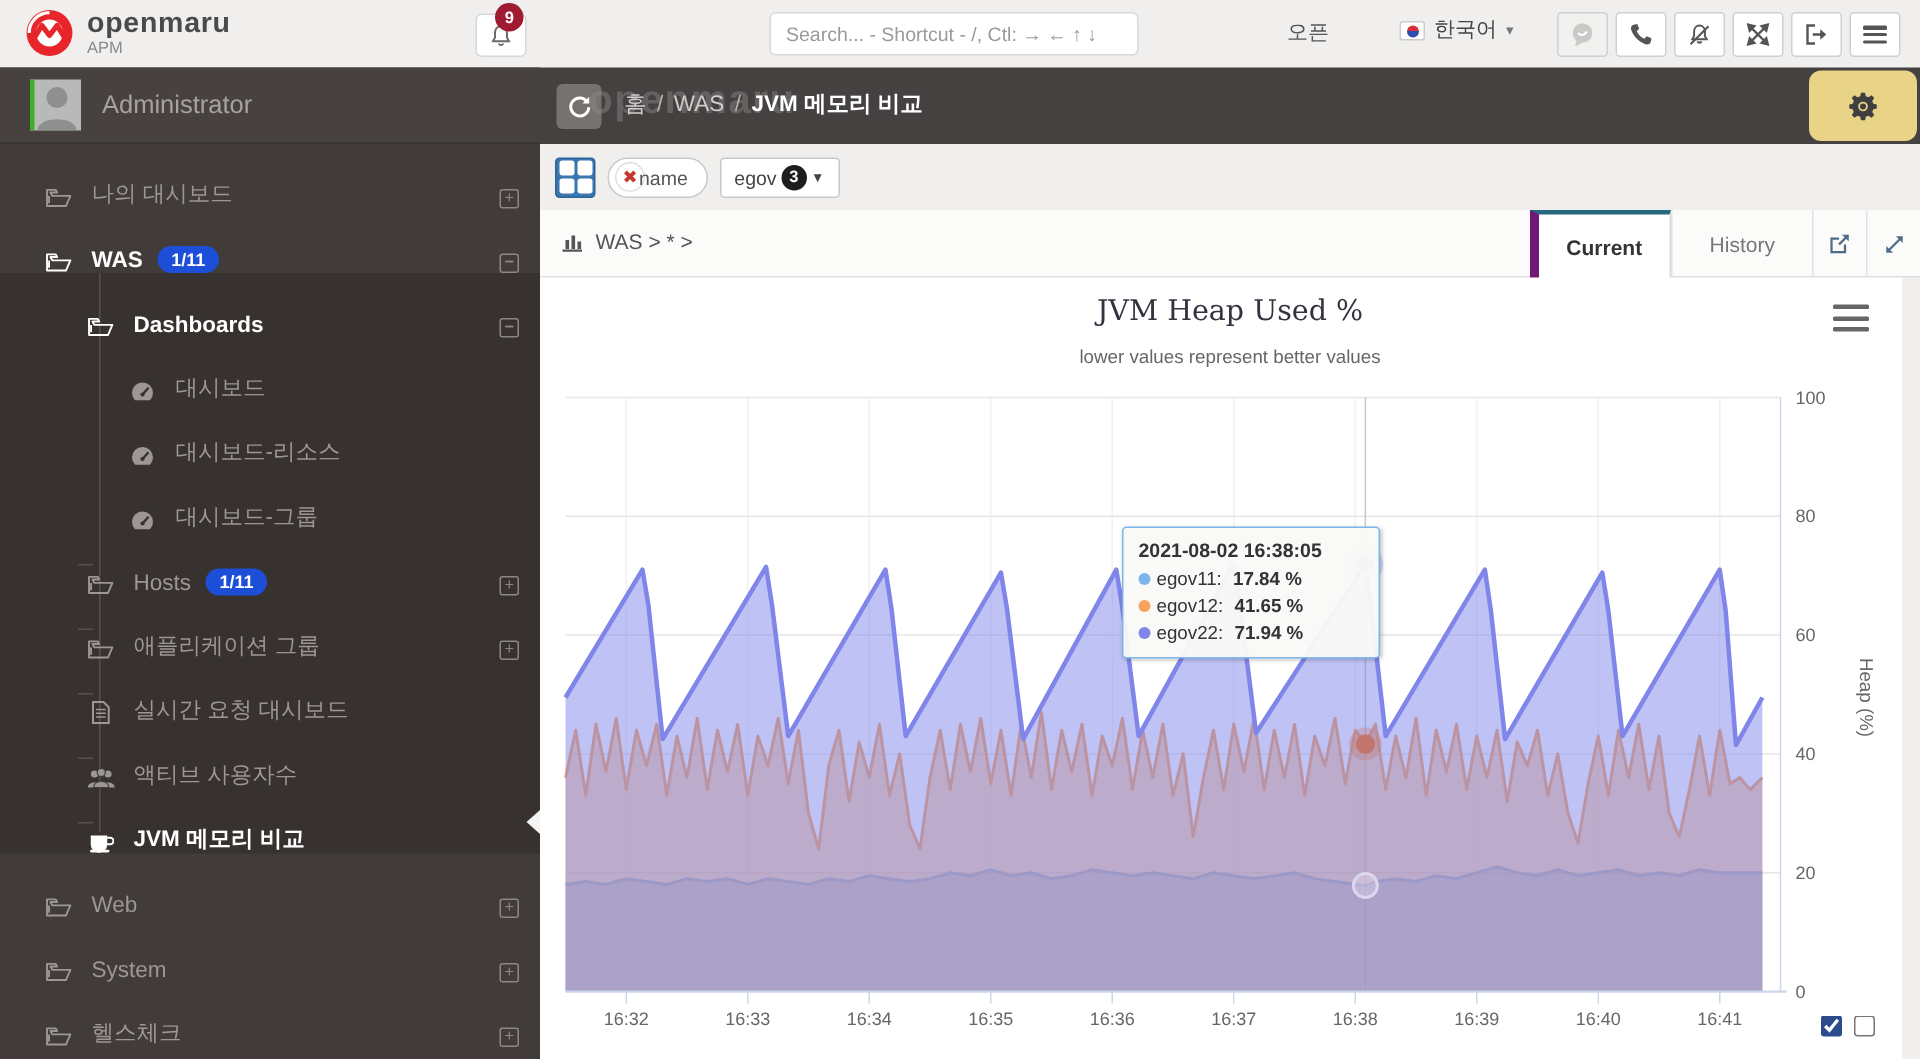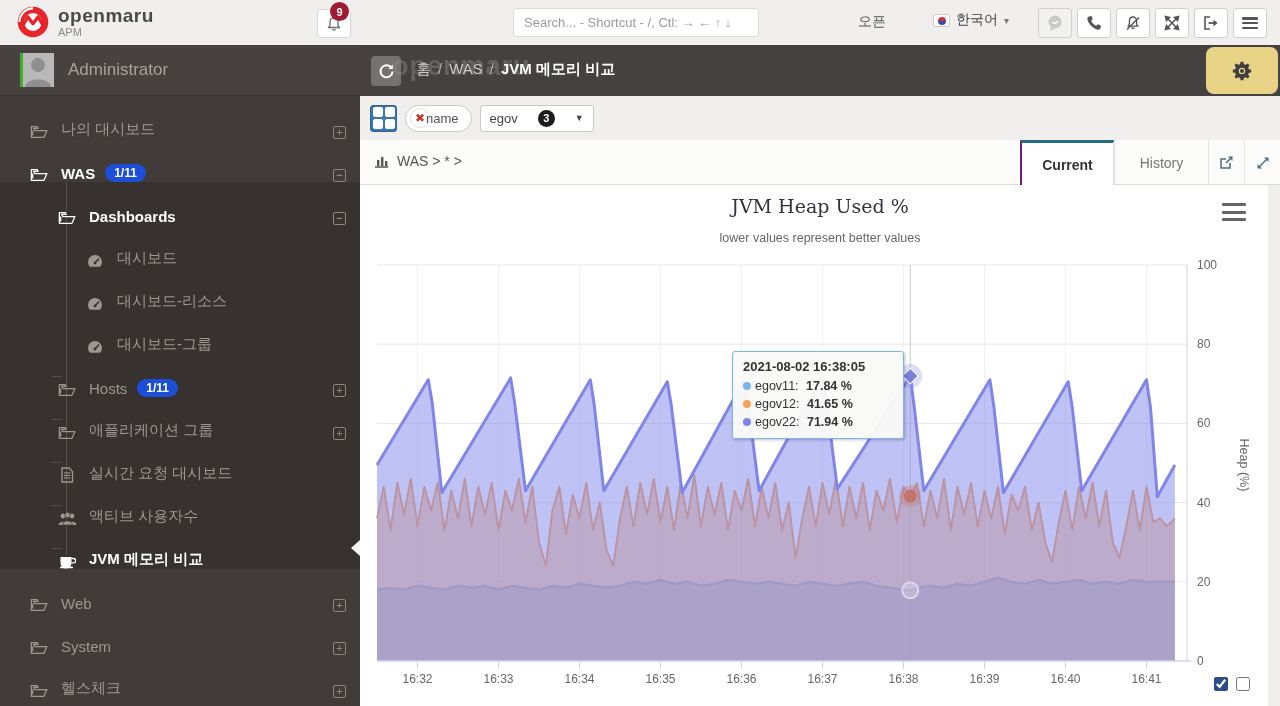--- a/index.html
+++ b/index.html
@@ -76,44 +76,44 @@
   .filterbar { position:absolute; left:360px; top:96px; width:920px; height:44px; display:flex;
     align-items:center; padding-left:10px; gap:8px; }
   .grid-btn { width:27px; height:27px; background:#3a76b0; border:1px solid #2f639a; border-radius:3px;
     display:grid; grid-template-columns:10px 10px; grid-template-rows:10px 10px; gap:2px; place-content:center; cursor:pointer; }
   .grid-btn i { background:#fff; border-radius:2px; }
   .tag-pill { height:27px; background:#fff; border:1px solid #c9c9c9; border-radius:14px; display:flex;
     align-items:center; padding:0 12px 0 4px; gap:2px; font-size:13px; color:#555; cursor:pointer; }
   .x-circle { width:20px; height:20px; border-radius:50%; background:#fff; border:1px solid #e0e0e0;
     color:#c0392b; font-weight:bold; font-size:12px; display:flex; align-items:center; justify-content:center; }
   .drop-btn { height:27px; background:#fff; border:1px solid #c9c9c9; border-radius:3px; display:flex;
-    align-items:center; padding:0 9px; gap:20px; font-size:13px; color:#444; cursor:pointer; }
+    align-items:center; padding:0 9px; gap:3px; font-size:13px; color:#444; cursor:pointer; }
   .cnt-badge { width:17px; height:17px; background:#1d1d1d; color:#fff; border-radius:50%; font-size:11px;
     font-weight:bold; display:flex; align-items:center; justify-content:center; }
   .caret { font-size:9px; color:#444; }
   .f-btn { height:27px; background:#fff; border:1px solid #c9c9c9; border-radius:3px; padding:0 11px;
     font-size:13px; color:#444; display:flex; align-items:center; cursor:pointer; }
 
   
   .panel { position:absolute; left:360px; top:140px; width:920px; height:566px; }
   .panel-head { position:relative; height:45px; background:#fbfbfa; border-bottom:1px solid #dcdcdc;text-align:center; }
   .panel-title { position:absolute; left:14px; top:13px; display:flex; align-items:center; gap:8px;
     font-size:14px; color:#555; }
   .tabs { position:absolute; right:0; top:0; height:45px; display:flex; }
   .tab { width:94px; height:45px; display:flex; align-items:center; justify-content:center; font-size:14px;
     color:#777; cursor:pointer; border-left:1px solid #e2e2e2; }
-  .tab.active { background:#fff; border-top:3px solid #27697e; border-left:2px solid #701a75; border-right:1px solid #ddd;
+  .tab.active { background:#fff; border-top:3px solid #27697e; border-left:6px solid #701a75; border-right:1px solid #ddd;
     color:#333; font-weight:bold; height:46px; }
   .tab-icon { width:36px; height:45px; display:flex; align-items:center; justify-content:center;
     border-left:1px solid #e2e2e2; color:#4e6e87; cursor:pointer; }
   .chart-wrap { position:relative; width:908px; height:521px; background:#fff; }
   .export-btn { position:absolute; right:22px; top:18px; width:24px; height:18px; display:flex;
     flex-direction:column; justify-content:space-between; cursor:pointer; }
   .export-btn i { height:3px; background:#666; border-radius:1px; }
-  .tooltip-box { position:absolute; left:372px; top:166px; width:172px; background:rgba(249,249,247,0.96);
+  .tooltip-box { position:absolute; left:388px; top:166px; width:172px; background:rgba(249,249,247,0.96);
     border:1px solid #7cb5ec; border-radius:3px; box-shadow:1px 1px 3px rgba(0,0,0,0.25);
     padding:7px 10px; font-size:12.5px; color:#333; z-index:5; }
   .tt-title { font-weight:bold; font-size:13px; margin-bottom:3px; }
   .tt-row { display:flex; align-items:center; gap:4px; line-height:1.45; }
   .tt-dot { width:8px; height:8px; border-radius:50%; flex:none; }
   .tt-val { font-weight:bold; }
   .chk-group { position:absolute; right:18px; top:492px; display:flex; gap:8px; align-items:center; }
   .chk-group input { width:14px; height:14px; accent-color:#2b4b8c; cursor:pointer; }
 </style>
 </head>

